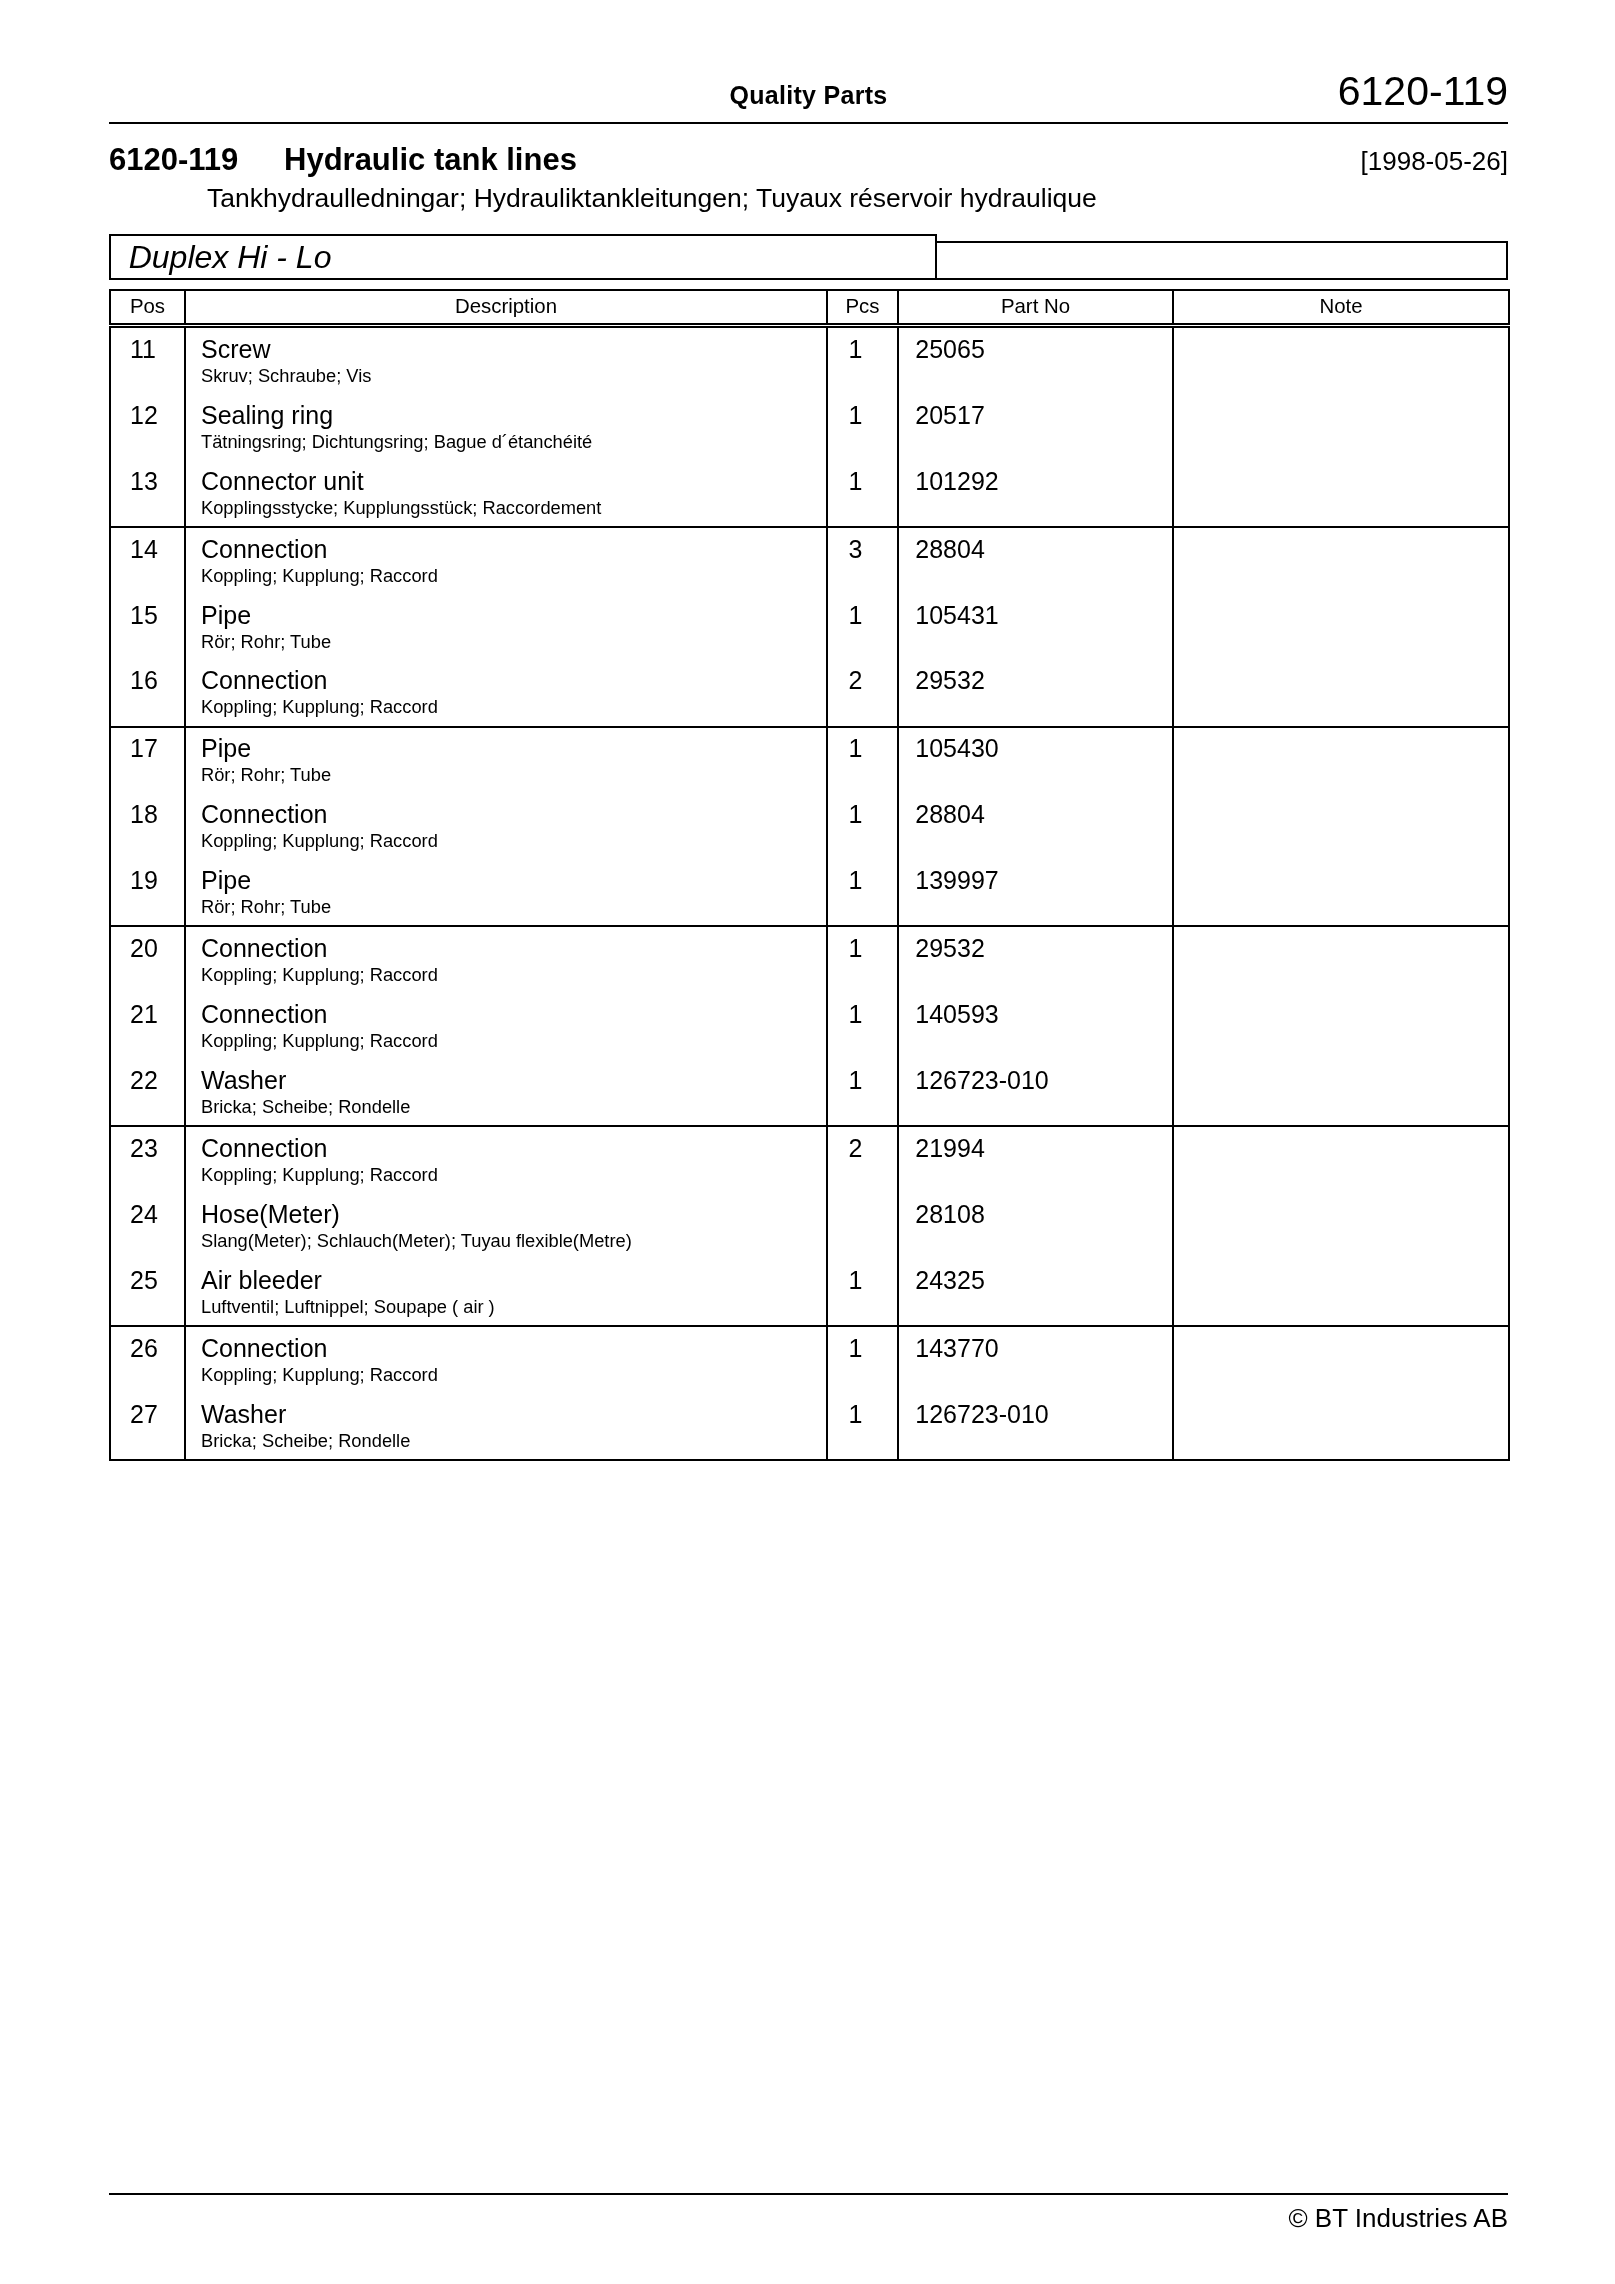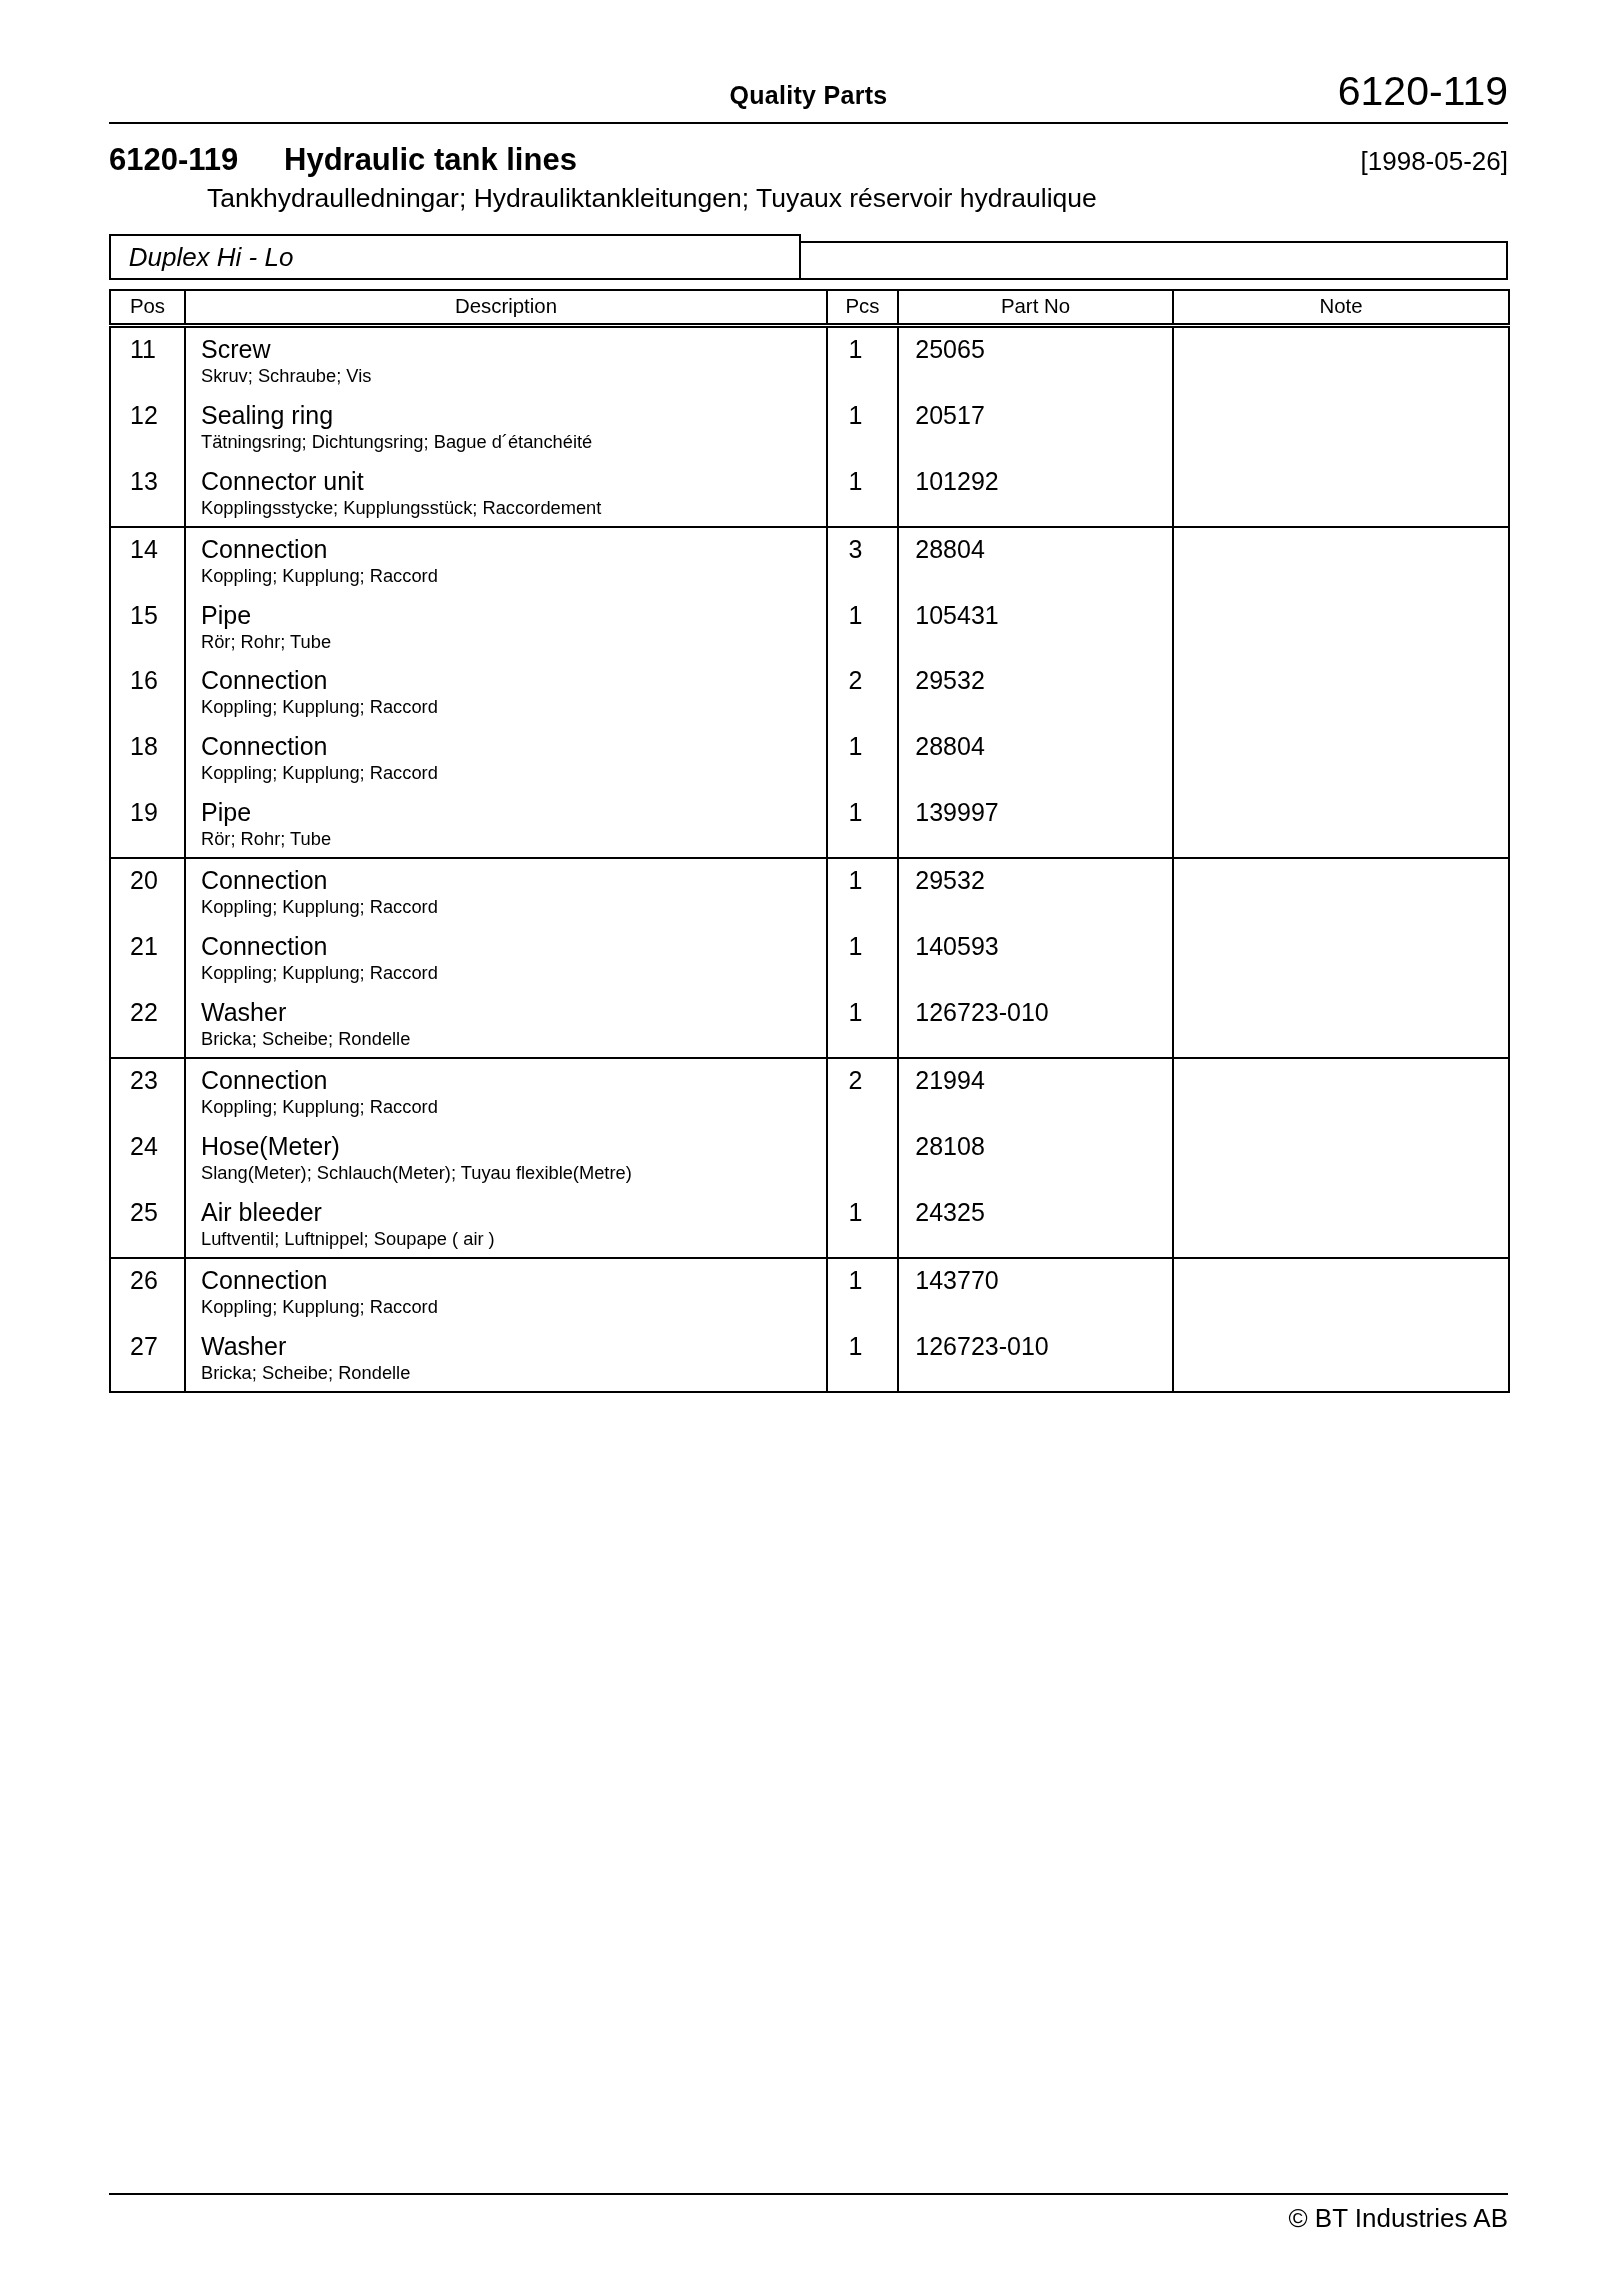--- a/index.html
+++ b/index.html
@@ -71,28 +71,28 @@
   }
 
   
   .model-row {
     margin-top: 20.4px;
     display: flex;
     align-items: flex-end;
     height: 46px;
   }
   .model-left {
-    width: 692px;
+    width: 828px;
     height: 46px;
     border: 2px solid #000;
     display: flex;
     align-items: center;
     padding-left: 17.7px;
     font-style: italic;
-    font-size: 26px;
+    font-size: 32px;
   }
   .model-right {
     flex: 1;
     height: 39px;
     border: 2px solid #000;
     border-left: none;
   }
 
   
   .parts-table {
@@ -262,20 +262,30 @@
         <tr>
     <td class="cell-pos">16</td>
     <td>
       <div class="desc-main">Connection</div>
       <div class="desc-sub">Koppling; Kupplung; Raccord</div>
     </td>
     <td class="cell-pcs">2</td>
     <td class="cell-partno">29532</td>
     <td class="cell-note"></td>
   </tr>
+        <tr class="group-start">
+    <td class="cell-pos">17</td>
+    <td>
+      <div class="desc-main">Pipe</div>
+      <div class="desc-sub">Rör; Rohr; Tube</div>
+    </td>
+    <td class="cell-pcs">1</td>
+    <td class="cell-partno">105430</td>
+    <td class="cell-note"></td>
+  </tr>
         <tr>
     <td class="cell-pos">18</td>
     <td>
       <div class="desc-main">Connection</div>
       <div class="desc-sub">Koppling; Kupplung; Raccord</div>
     </td>
     <td class="cell-pcs">1</td>
     <td class="cell-partno">28804</td>
     <td class="cell-note"></td>
   </tr>

